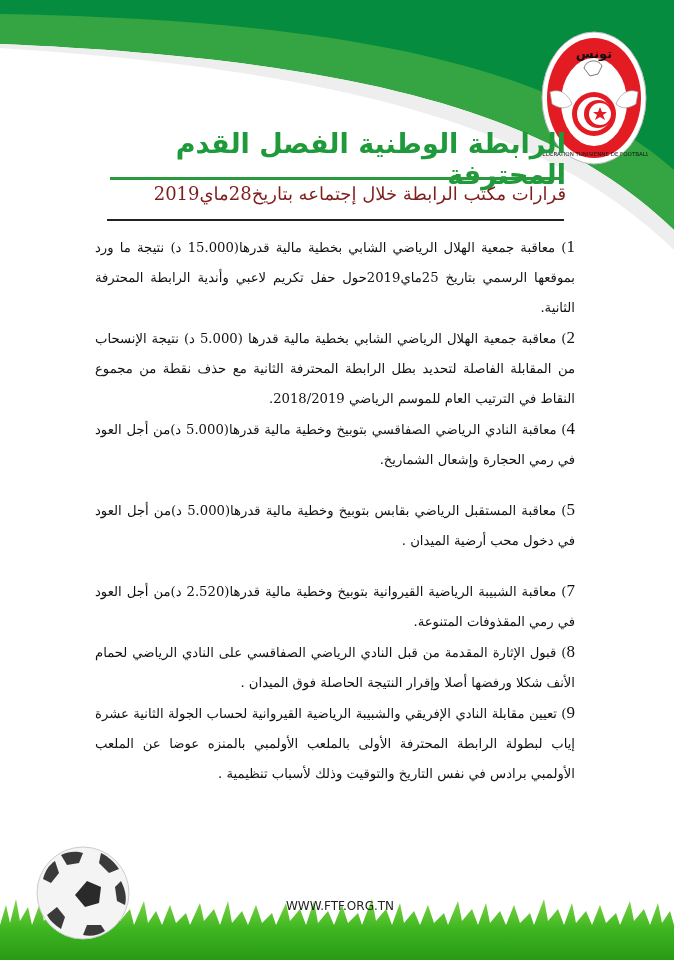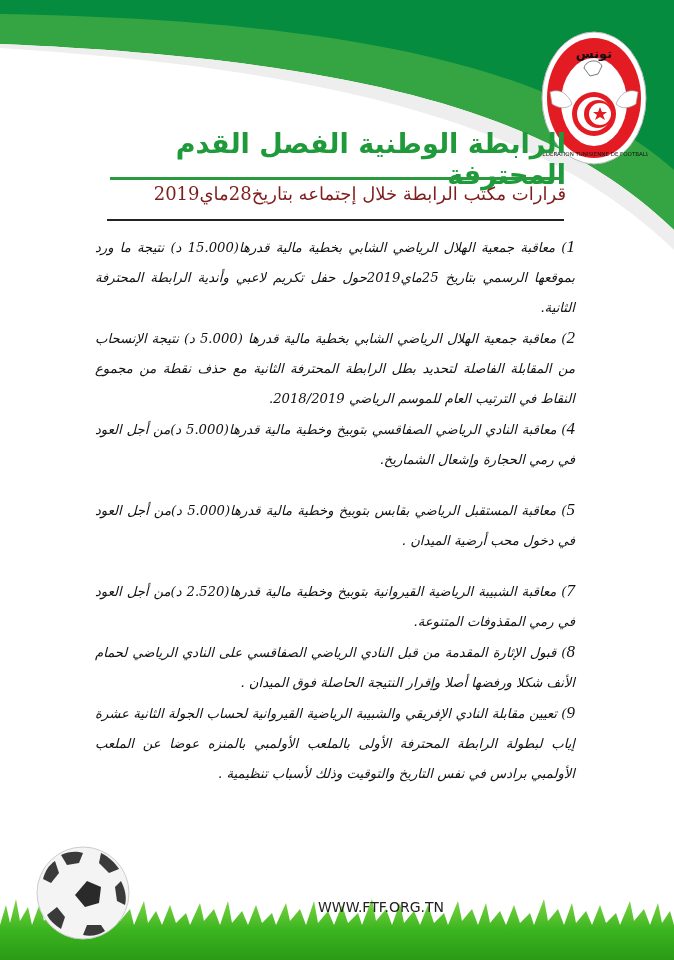--- a/index.html
+++ b/index.html
@@ -13,27 +13,27 @@
   .league-title { position:absolute; right:108px; top:128px; width:460px; text-align:right; direction:rtl;
     font-family:"DejaVu Sans", sans-serif; font-weight:bold; font-size:27px; color:#1f9a3a; letter-spacing:0; }
   .title-rule { position:absolute; left:110px; top:177px; width:453px; height:3px; background:#2a9a3e; }
 
   .subtitle { position:absolute; right:108px; top:183px; width:460px; text-align:right; direction:rtl;
     font-family:"DejaVu Serif", serif; font-size:18px; color:#7f1d1d; }
   .sub-rule { position:absolute; left:107px; top:219px; width:457px; height:2px; background:#222; }
 
   .content { position:absolute; left:95px; top:232px; width:480px; direction:rtl; text-align:justify;
     font-family:"DejaVu Serif", serif; font-size:13.2px; line-height:30px; }
-  .item { margin-bottom:0;font-style:italic; }
+  .item { margin-bottom:0; }
   .item .num { font-size:17px; font-family:"Liberation Serif", serif; }
   .item.gap-lg { margin-top:20px; }
 
   .ball { position:absolute; left:35px; top:845px; width:96px; height:96px; }
   .grass { position:absolute; left:0; top:895px; width:674px; height:65px; }
-  .website { position:absolute; left:286px; top:899px; font-family:"DejaVu Sans", sans-serif; font-size:14px; color:#222; letter-spacing:0;margin-left:32px; }
+  .website { position:absolute; left:286px; top:899px; font-family:"DejaVu Sans", sans-serif; font-size:12px; color:#222; letter-spacing:0; }
 </style>
 </head>
 <body>
 
 <svg class="header-bg" viewBox="0 0 674 260" preserveAspectRatio="none">
   <path d="M0,0 H674 V200 C600,110 420,60 0,38 Z" fill="#058c3e"></path>
   <path d="M0,14 C360,20 560,70 674,170 V230 C560,120 380,60 0,44 Z" fill="#34a542"></path>
   <path d="M0,44 C380,60 560,120 674,230 V250 C560,140 380,72 0,48 Z" fill="#eeeeee"></path>
 </svg>
 

